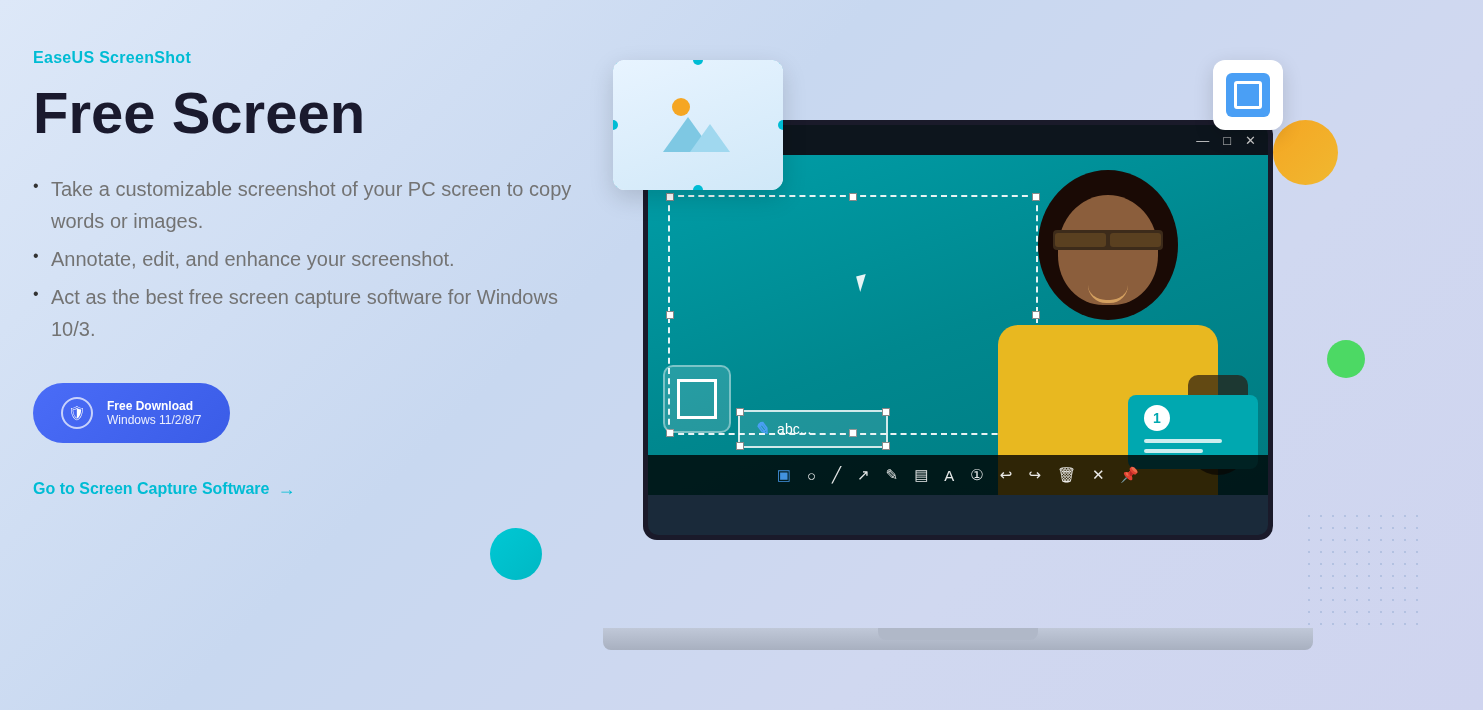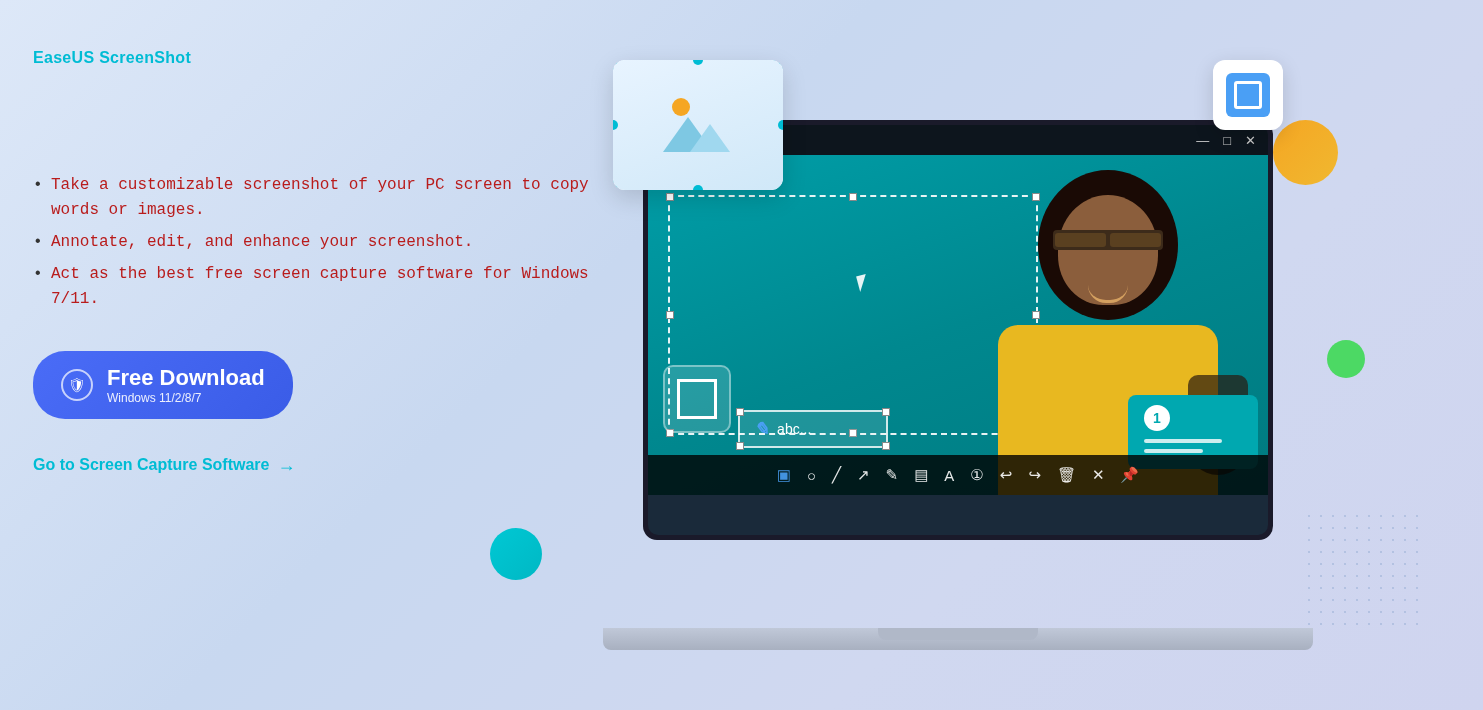--- a/index.html
+++ b/index.html
@@ -77,25 +77,24 @@
       margin-bottom: 28px;
     }
 
     .features-list {
       list-style: none;
       margin-bottom: 38px;
     }
     .features-list li {
       position: relative;
       padding-left: 18px;
-      font-size: 16px;
-      color: #b91c1c;
+      font-size: 20px;
+      color: #737373;
       line-height: 1.6;
       margin-bottom: 6px;
-      font-family: Liberation Mono, monospace;
     }
     .features-list li::before {
       content: '•';
       position: absolute;
       left: 0;
       color: #333;
       font-size: 16px;
     }
 
     
@@ -117,21 +116,21 @@
       height: 32px;
       border: 2.5px solid rgba(255,255,255,0.7);
       border-radius: 50%;
       display: flex;
       align-items: center;
       justify-content: center;
       font-size: 14px;
       flex-shrink: 0;
     }
     .download-btn .btn-text .btn-main {
-      font-size: 22px;
+      font-size: 12px;
       font-weight: 700;
       display: block;
     }
     .download-btn .btn-text .btn-sub {
       font-size: 12px;
       opacity: 0.9;
       display: block;
     }
 
     
@@ -447,27 +446,27 @@
 
 <div class="circle-orange"></div>
 <div class="circle-green"></div>
 <div class="circle-teal"></div>
 <div class="dots-pattern"></div>
 
 <div class="left-content">
   <div class="brand-name">EaseUS ScreenShot</div>
   
   <h1 class="main-title">
-    <br>
+    <span>Free Screen</span><br>
   </h1>
 
   <ul class="features-list">
     <li>Take a customizable screenshot of your PC screen to copy words or images.</li>
     <li>Annotate, edit, and enhance your screenshot.</li>
-    <li>Act as the best free screen capture software for Windows 7/11.</li>
+    <li>Act as the best free screen capture software for Windows 10/3.</li>
   </ul>
 
   <a class="download-btn" href="#">
     <div class="shield-icon">🛡</div>
     <div class="btn-text">
       <span class="btn-main">Free Download</span>
       <span class="btn-sub">Windows 11/2/8/7</span>
     </div>
   </a>
 

